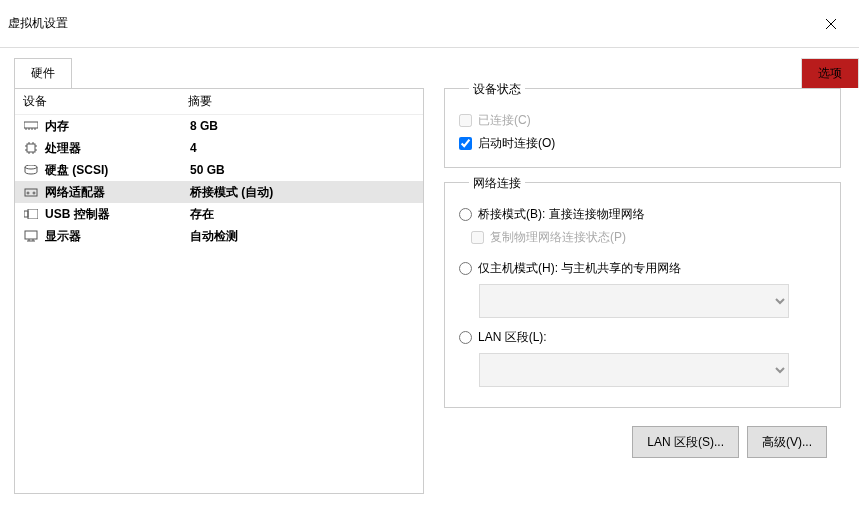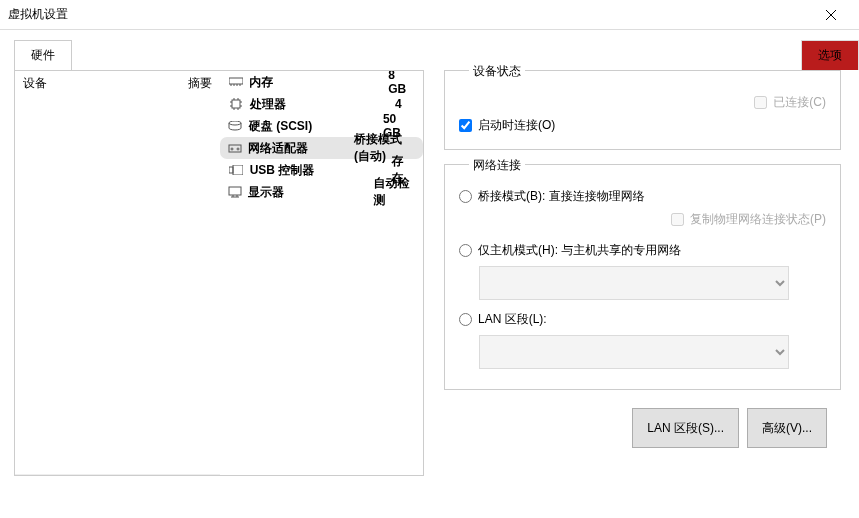--- a/index.html
+++ b/index.html
@@ -1,44 +1,44 @@
 <!DOCTYPE html>
 <html><head>
   <meta charset="utf-8">
   <style>
     * { box-sizing: border-box; margin: 0; padding: 0; font-family: "Microsoft YaHei", "Segoe UI", sans-serif; font-size: 12px; }
     body { background: #fff; width: 859px; height: 518px; overflow: hidden; }
-    .titlebar { height: 30px; display: flex; align-items: center; padding: 0 8px; border-bottom: 1px solid #ddd; }
+    .titlebar { height: 48px; display: flex; align-items: center; padding: 0 8px; border-bottom: 1px solid #ddd; }
     .title { flex: 1; font-size: 12px; }
     .close { width: 40px; height: 30px; display: flex; align-items: center; justify-content: center; cursor: pointer; }
     .close svg { stroke: #000; stroke-width: 1; }
     .tabs { display: flex; margin: 10px 0 0 14px; justify-content: space-between; }
     .tab { padding: 6px 16px; border: 1px solid #ccc; border-bottom: none; background: #fff; cursor: pointer; position: relative; }
     .tab.inactive { background: #b91c1c; border-color: #ddd; }
     .content { display: flex; padding: 0 14px 14px 14px; height: 420px; gap: 16px; }
-    .left { width: 410px; border: 1px solid #ccc; display: flex; flex-direction: row; }
+    .left { width: 410px; border: 1px solid #ccc; display: flex; flex-direction: column; }
     .list-head { display: flex; padding: 4px 8px; border-bottom: 1px solid #eee; }
     .list-head .c1 { width: 165px; }
     .list-body { flex: 1; overflow: auto; font-weight: bold; }
     .row { display: flex; align-items: center; padding: 2px 8px; height: 22px; cursor: pointer; }
-    .row.sel { background: #e5e5e5; border-radius: 7px; }
+    .row.sel { background: #e5e5e5; }
     .row .icon { width: 16px; height: 14px; margin-right: 6px; display: flex; align-items: center; justify-content: center; }
     .row .icon svg { stroke: #555; fill: none; stroke-width: 1; }
     .row .c1 { width: 145px; }
     .right { flex: 1; padding: 0 4px; }
     .group { border: 1px solid #ccc; margin-bottom: 14px; position: relative; padding: 20px 14px 12px 14px; }
     .group-title { position: absolute; top: -8px; left: 24px; background: #fff; padding: 0 4px; }
     .cb, .rb { display: flex; align-items: center; padding: 3px 0; }
     .cb input, .rb input { margin-right: 6px; width: 13px; height: 13px; }
-    .cb.disabled, .rb.disabled { color: #aaa; justify-content: flex-end; }
-    .indent { margin-left: 20px; }
+    .cb.disabled, .rb.disabled { color: #aaa; }
+    .indent { margin-left: 12px; }
     .sel-wrap { margin: 4px 0 8px 20px; }
     select { width: 310px; height: 22px; background: #f0f0f0; border: 1px solid #ccc; padding: 16px 6px; color: #666; }
     .btns { display: flex; justify-content: flex-end; gap: 8px; padding: 4px 14px 0 0; }
-    button.win { height: 40px; padding: 0 14px; background: #e1e1e1; border: 1px solid #adadad; cursor: pointer; }
+    button.win { height: 32px; padding: 0 14px; background: #e1e1e1; border: 1px solid #adadad; cursor: pointer; }
   </style>
 </head>
 <body>
 
 <div class="titlebar">
   <div class="title">虚拟机设置</div>
   <div class="close">
     <svg width="10" height="10">
         <path d="M0 0 L10 10 M10 0 L0 10"></path>
       </svg>

